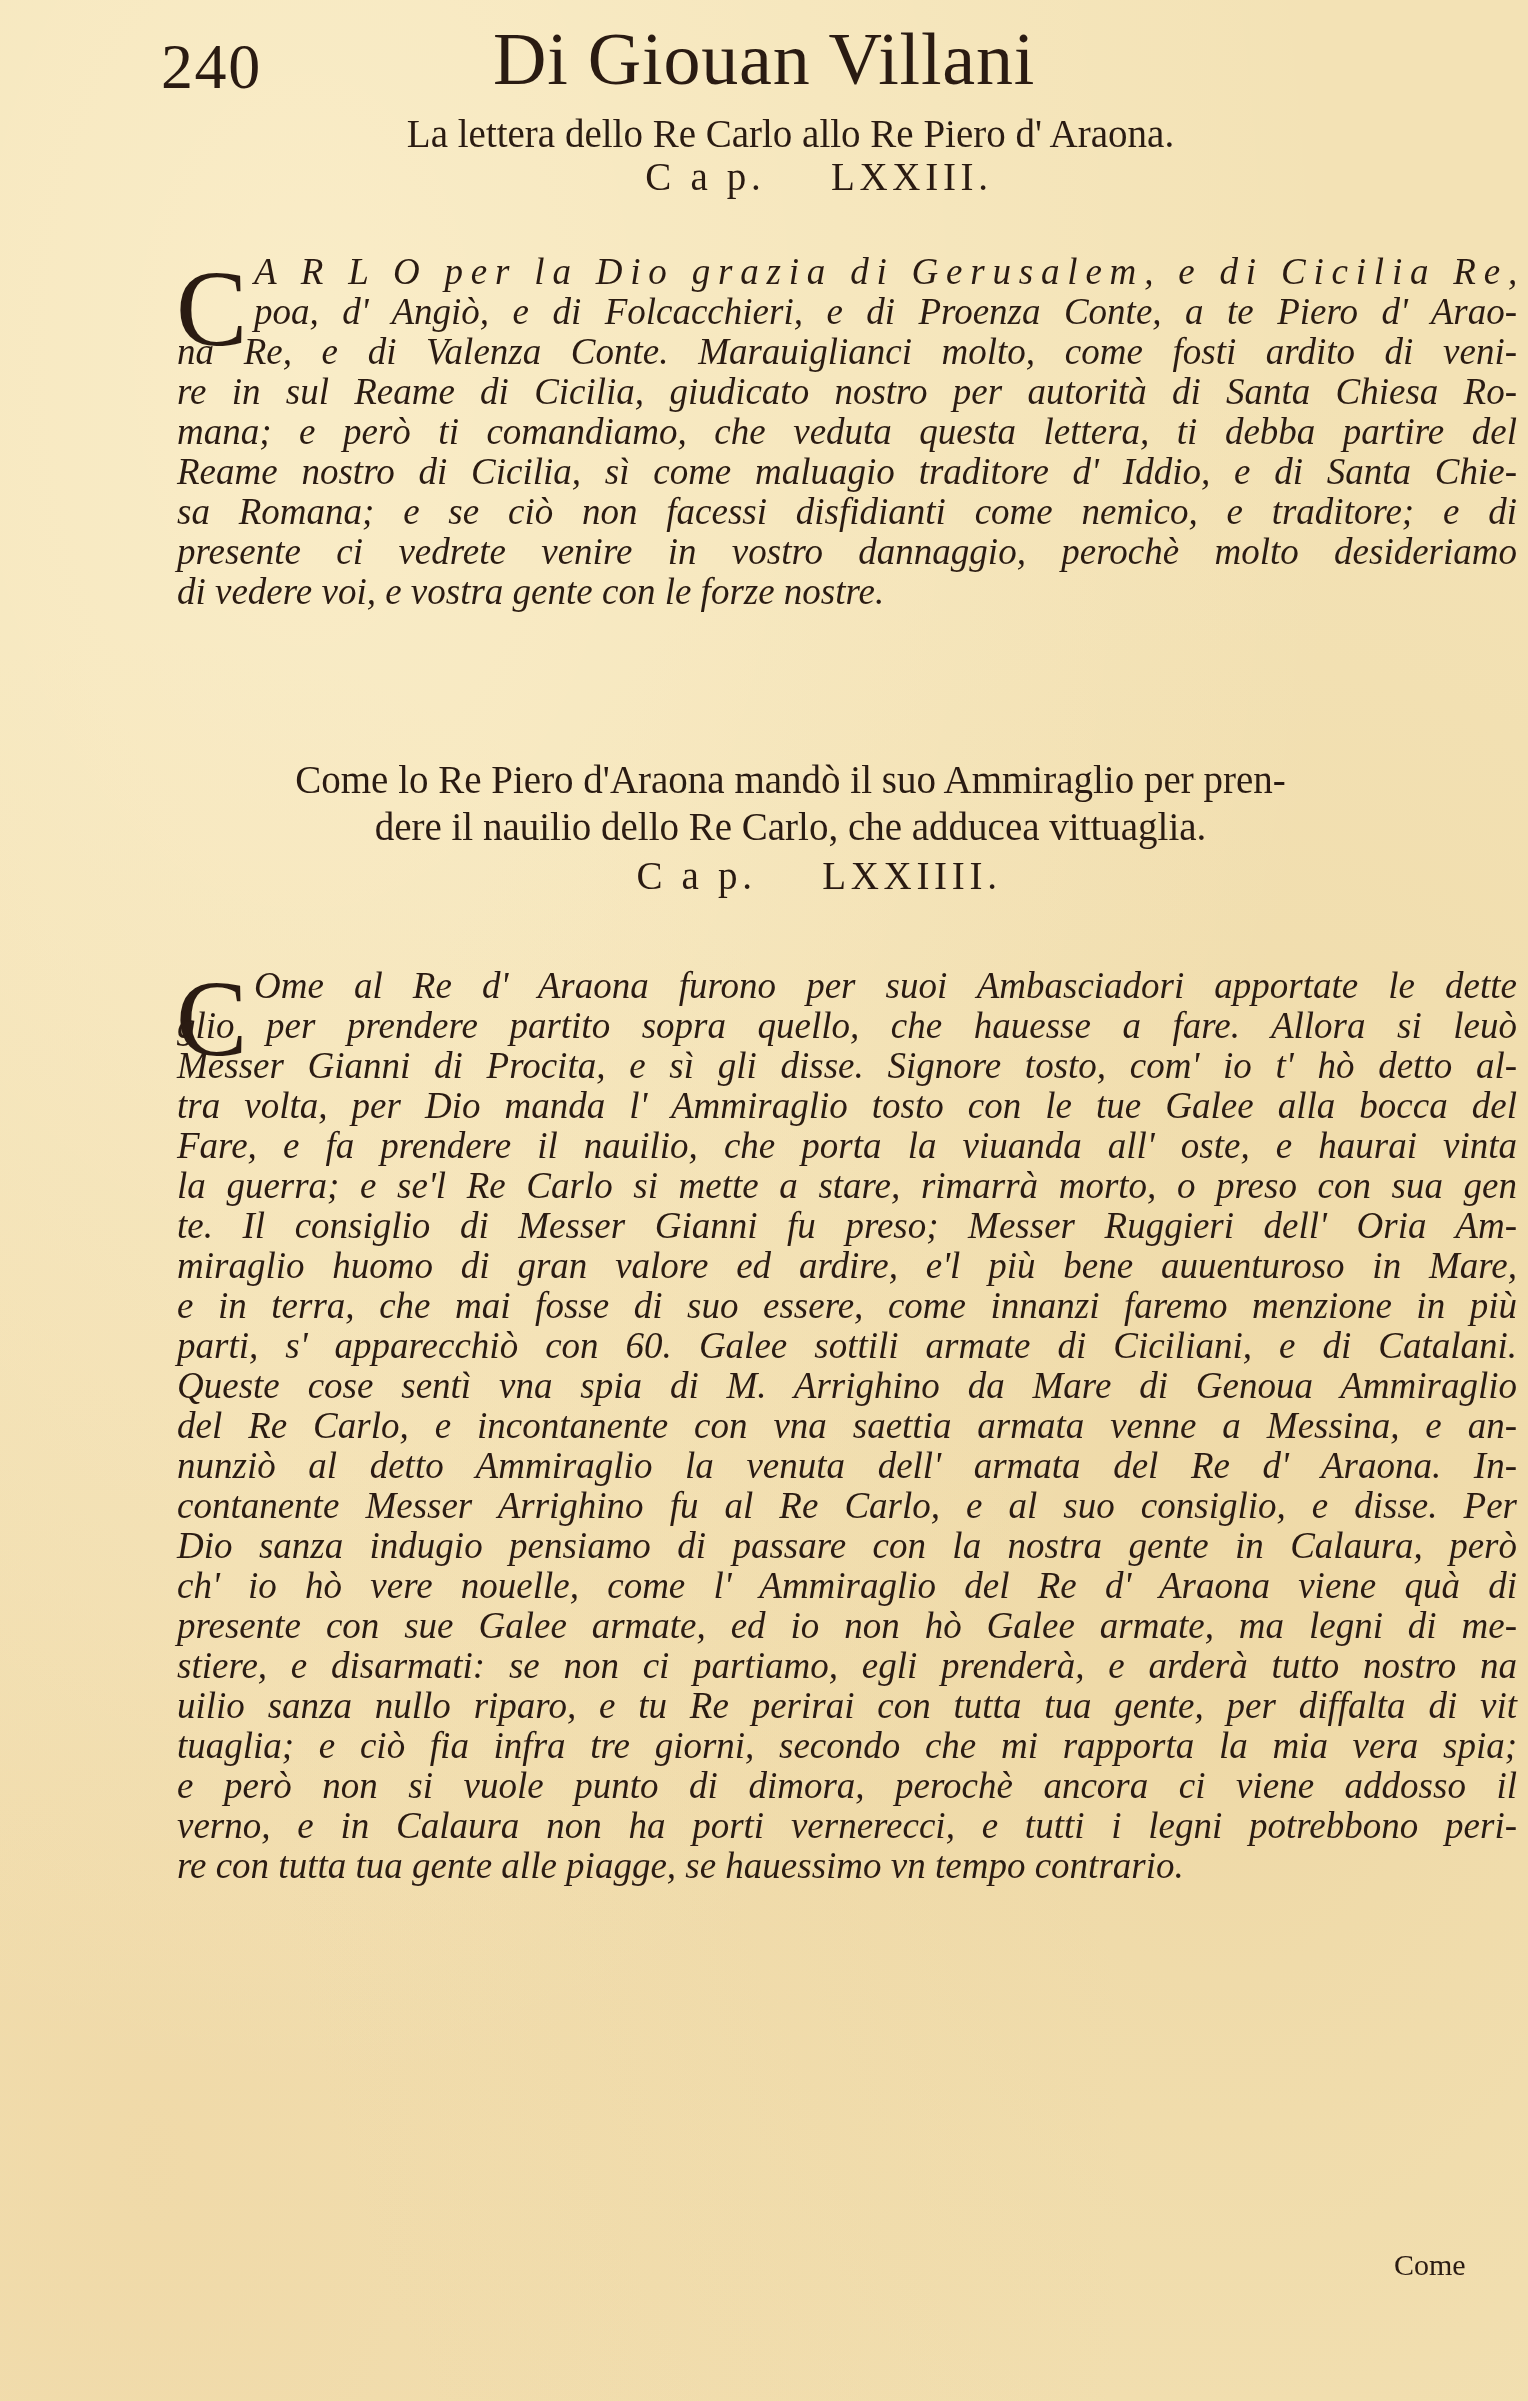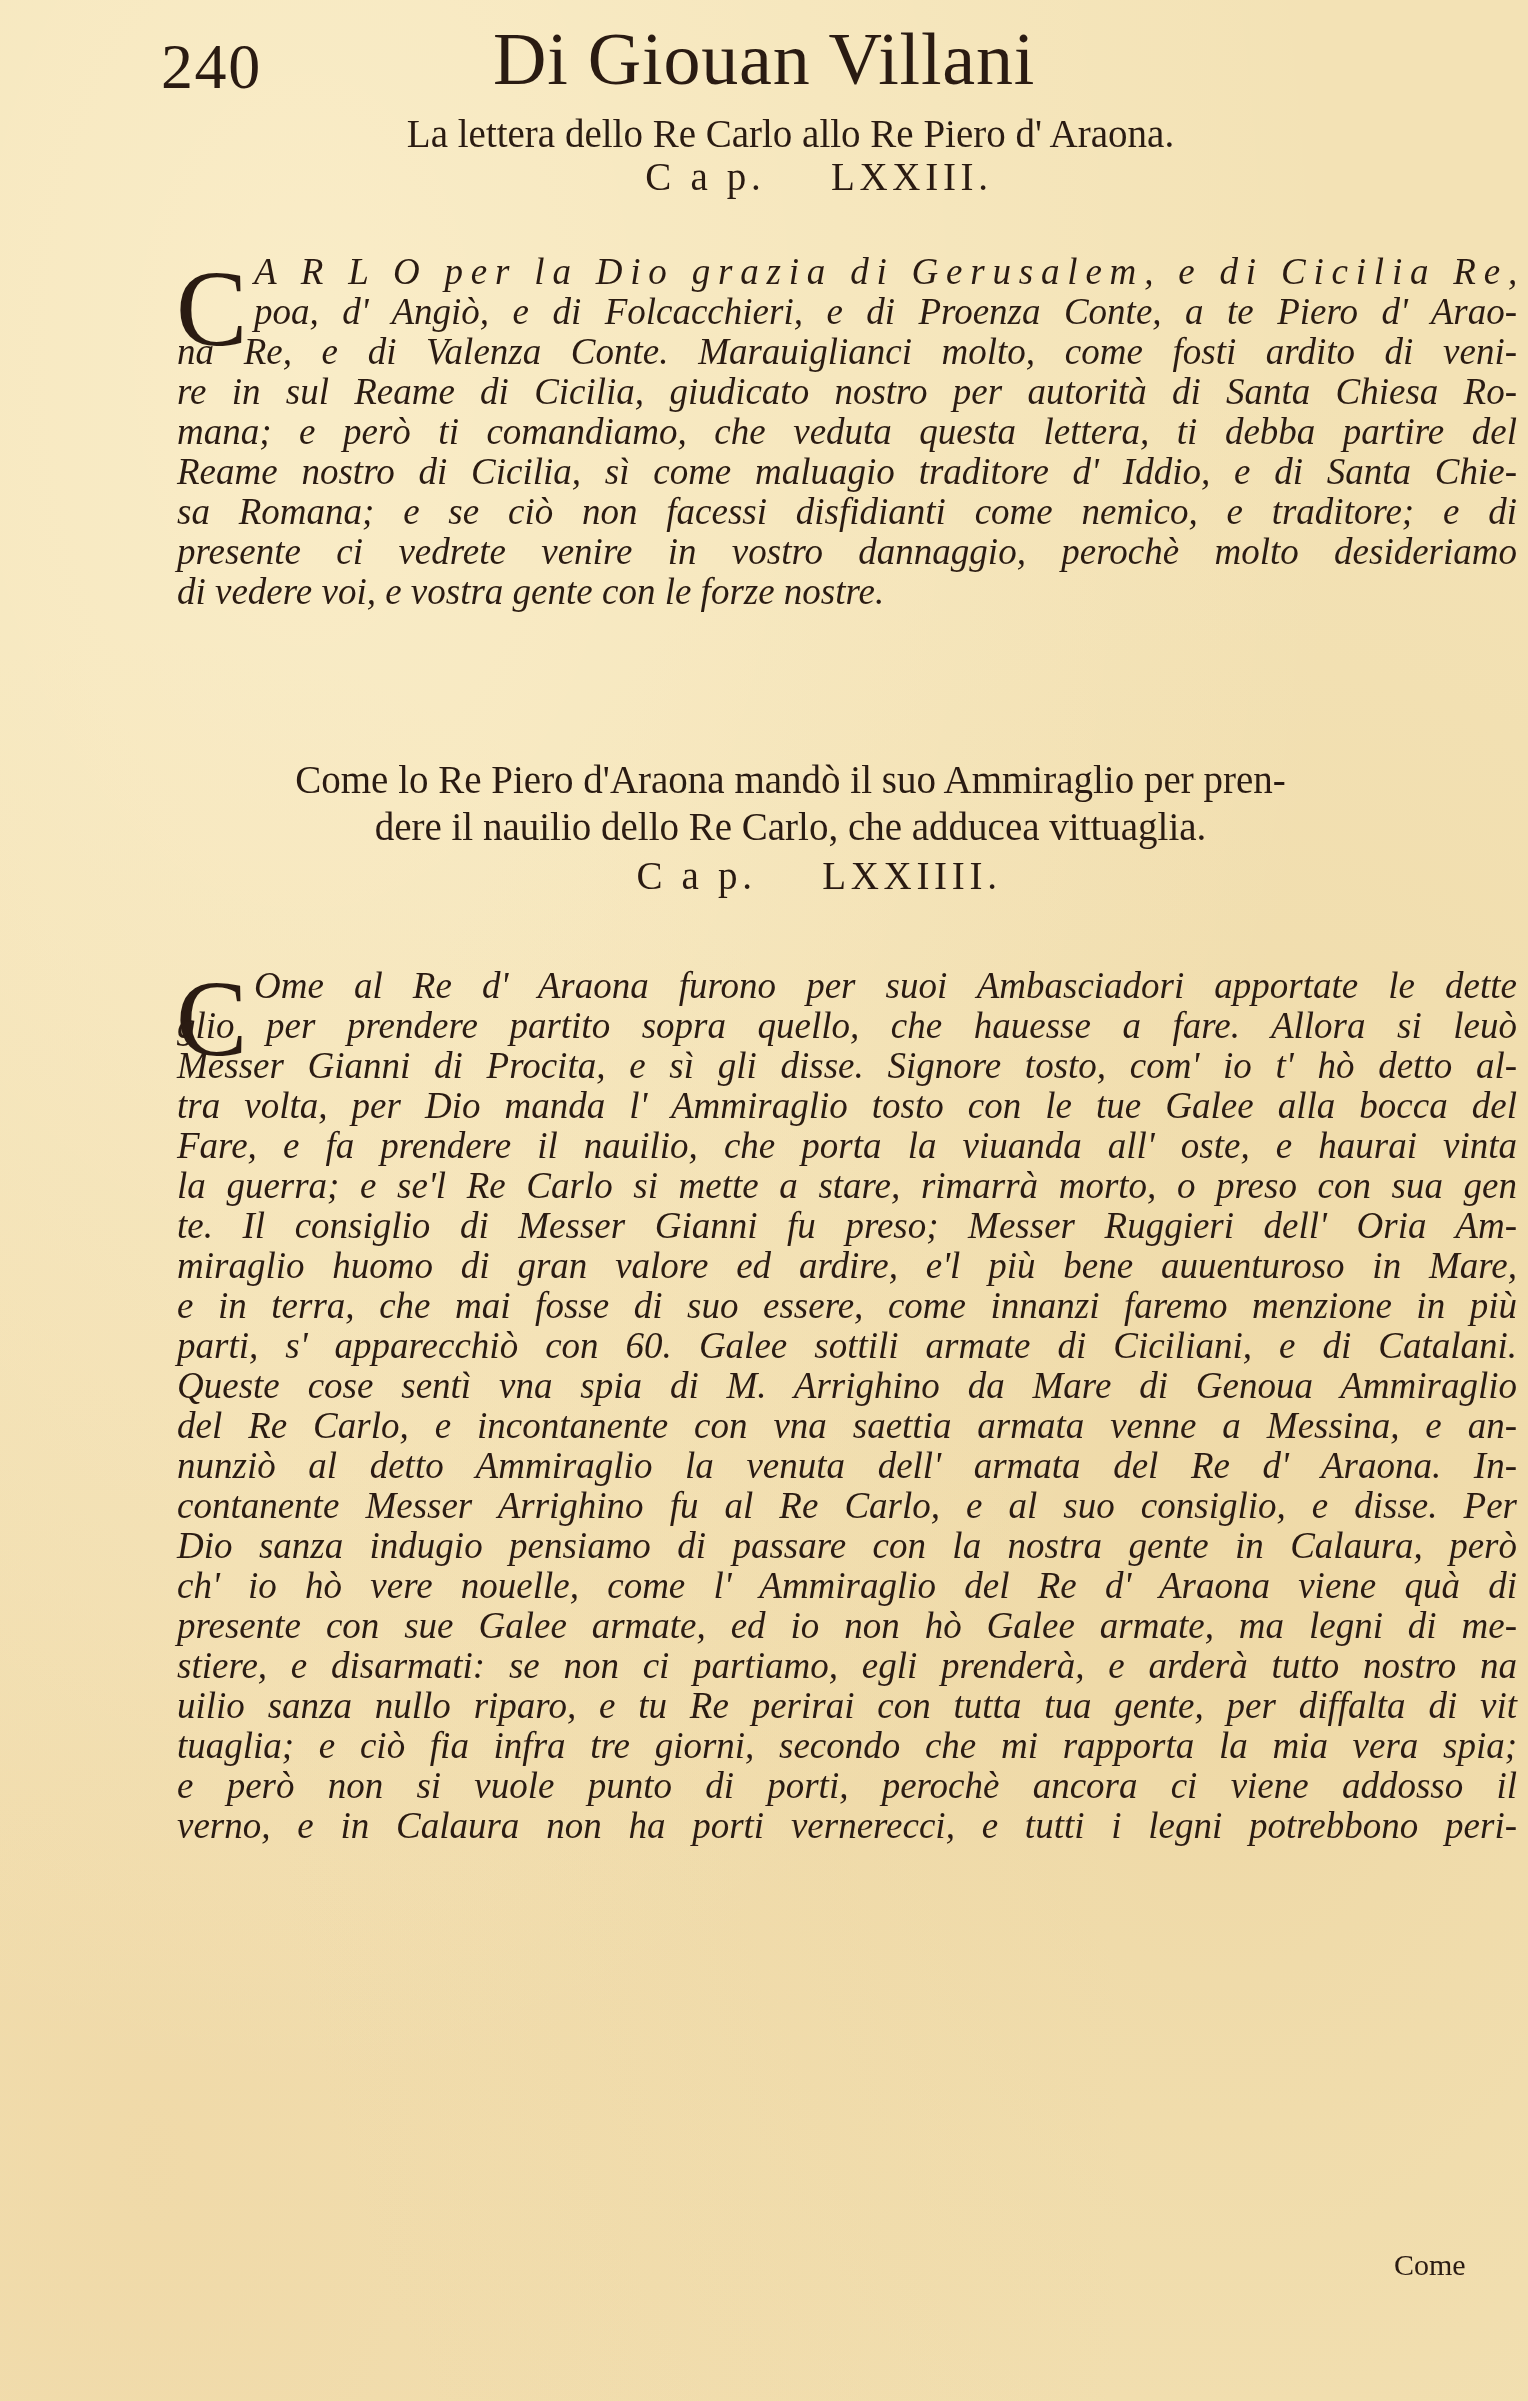--- a/index.html
+++ b/index.html
@@ -106,19 +106,20 @@
     <span class="body-line">Queste cose sentì vna spia di M. Arrighino da Mare di Genoua Ammiraglio</span>
     <span class="body-line">del Re Carlo, e incontanente con vna saettia armata venne a Messina, e an-</span>
     <span class="body-line">nunziò al detto Ammiraglio la venuta dell' armata del Re d' Araona. In-</span>
     <span class="body-line">contanente Messer Arrighino fu al Re Carlo, e al suo consiglio, e disse. Per</span>
     <span class="body-line">Dio sanza indugio pensiamo di passare con la nostra gente in Calaura, però</span>
     <span class="body-line">ch' io hò vere nouelle, come l' Ammiraglio del Re d' Araona viene quà di</span>
     <span class="body-line">presente con sue Galee armate, ed io non hò Galee armate, ma legni di me-</span>
     <span class="body-line">stiere, e disarmati: se non ci partiamo, egli prenderà, e arderà tutto nostro na</span>
     <span class="body-line">uilio sanza nullo riparo, e tu Re perirai con tutta tua gente, per diffalta di vit</span>
     <span class="body-line">tuaglia; e ciò fia infra tre giorni, secondo che mi rapporta la mia vera spia;</span>
-    <span class="body-line">e però non si vuole punto di porti, perochè ancora ci viene addosso il</span>
+    <span class="body-line">e però non si vuole punto di dimora, perochè ancora ci viene addosso il</span>
     <span class="body-line">verno, e in Calaura non ha porti vernerecci, e tutti i legni potrebbono peri-</span>
+    <span class="body-line" style="text-align-last:left;">re con tutta tua gente alle piagge, se hauessimo vn tempo contrario.</span>
   </div>
 
   <div class="catchword">Come</div>
 </div>
 
 
 </body></html>

